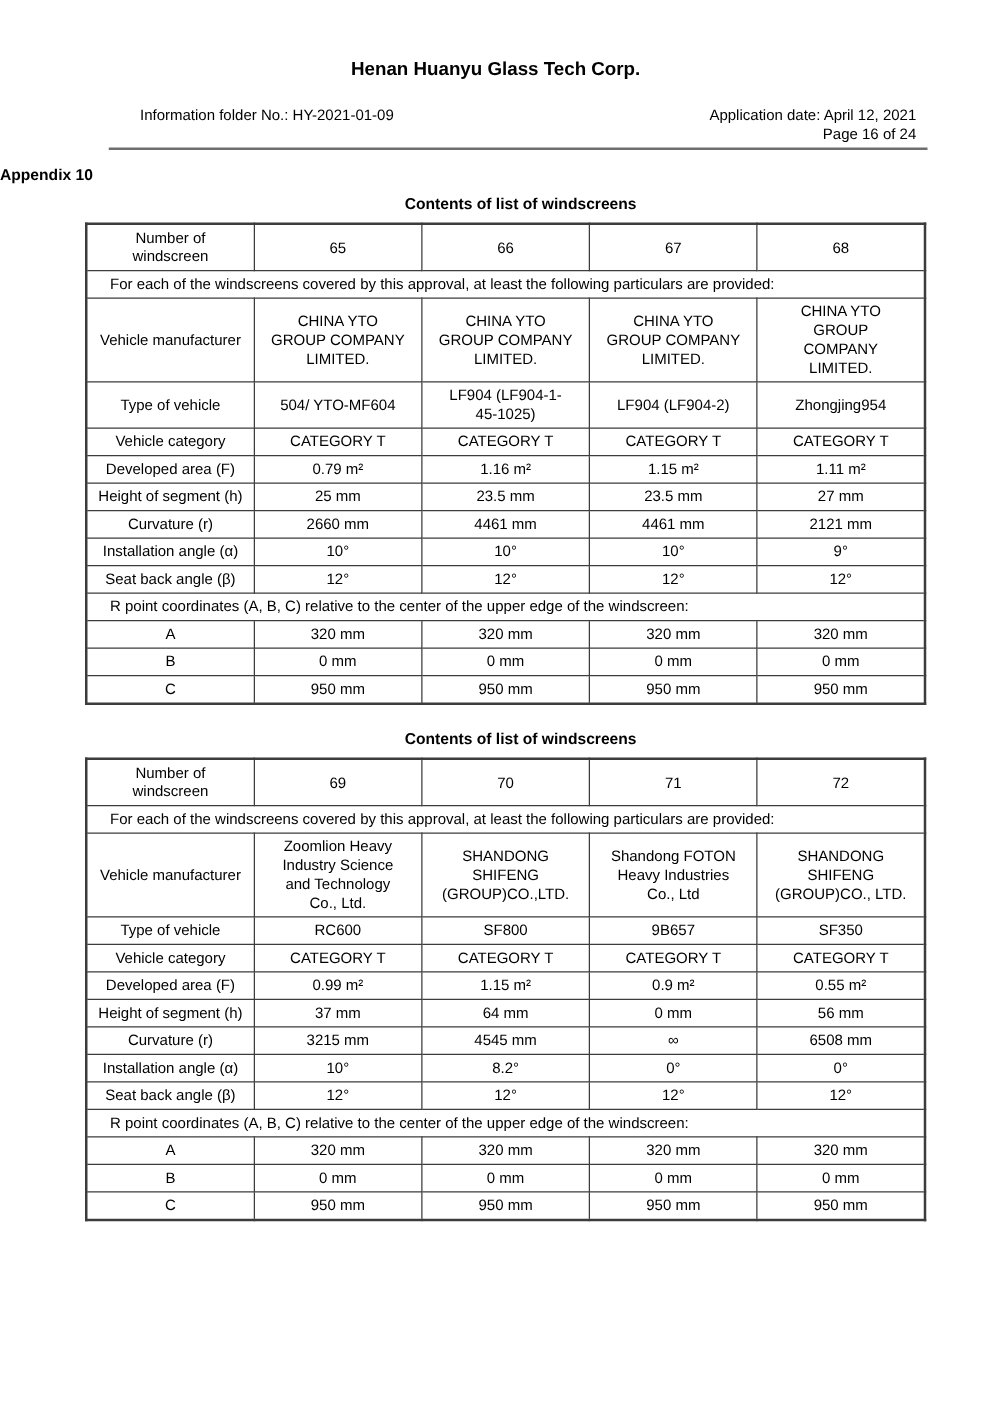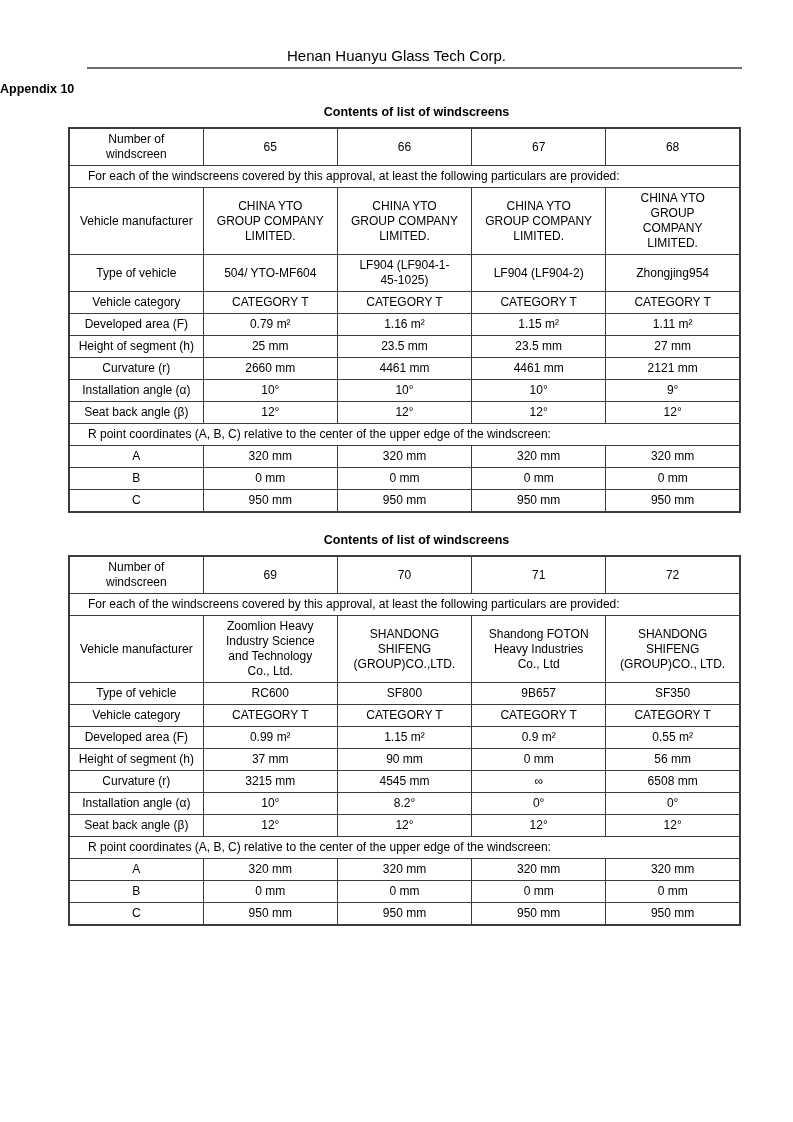--- a/index.html
+++ b/index.html
@@ -7,21 +7,21 @@
   body {
     width:793px; height:1122px;
     font-family:"Liberation Sans","DejaVu Sans",sans-serif;
     font-size:12px; color:#000;
     overflow:hidden;
   }
   .company-title {
     padding-top:47px;
     text-align:center;
     font-size:15px;
-    font-weight:normal;
+    font-weight:bold;
   }
   .info-row {
     margin:21px 60px 0 112px;
     display:flex;
     justify-content:space-between;
     align-items:flex-start;
     font-size:12px;
     line-height:15px;
   }
   .info-right { text-align:right; }
@@ -65,20 +65,27 @@
     padding:3px 18px;
   }
 </style>
 </head>
 <body>
 
 <div class="page">
 
   <div class="company-title">Henan Huanyu Glass Tech Corp.</div>
 
+  <div class="info-row">
+    <div>Information folder No.: HY-2021-01-09</div>
+    <div class="info-right">
+      <div>Application date: April 12, 2021</div>
+      <div>Page 16 of 24</div>
+    </div>
+  </div>
 
   <div class="header-rule"></div>
 
   <div class="appendix-title">Appendix 10</div>
 
   <div class="table-title">Contents of list of windscreens</div>
 
   <table class="ws-table">
     <colgroup>
       <col style="width:20%">
@@ -226,21 +233,21 @@
       <tr>
         <td class="label-cell">Developed area (F)</td>
         <td>0.99 m²</td>
         <td>1.15 m²</td>
         <td>0.9 m²</td>
         <td>0.55 m²</td>
       </tr>
       <tr>
         <td class="label-cell">Height of segment (h)</td>
         <td>37 mm</td>
-        <td>90 mm</td>
+        <td>64 mm</td>
         <td>0 mm</td>
         <td>56 mm</td>
       </tr>
       <tr>
         <td class="label-cell">Curvature (r)</td>
         <td>3215 mm</td>
         <td>4545 mm</td>
         <td>∞</td>
         <td>6508 mm</td>
       </tr>

